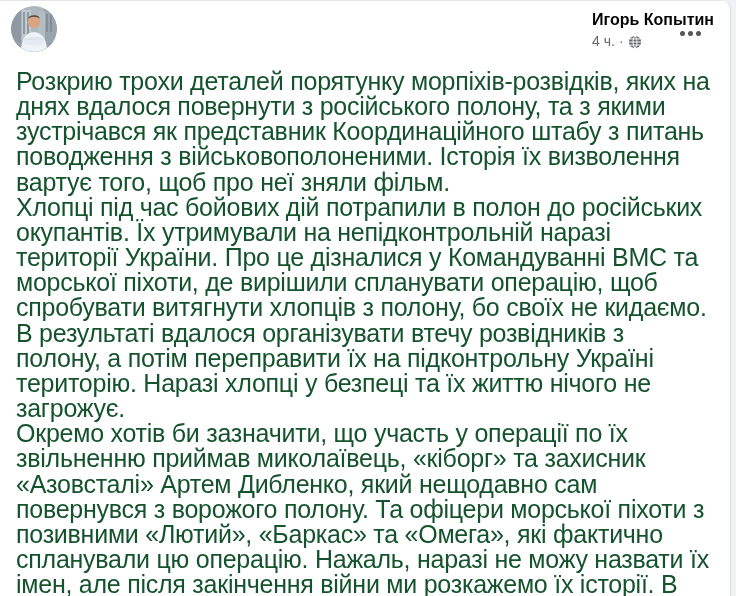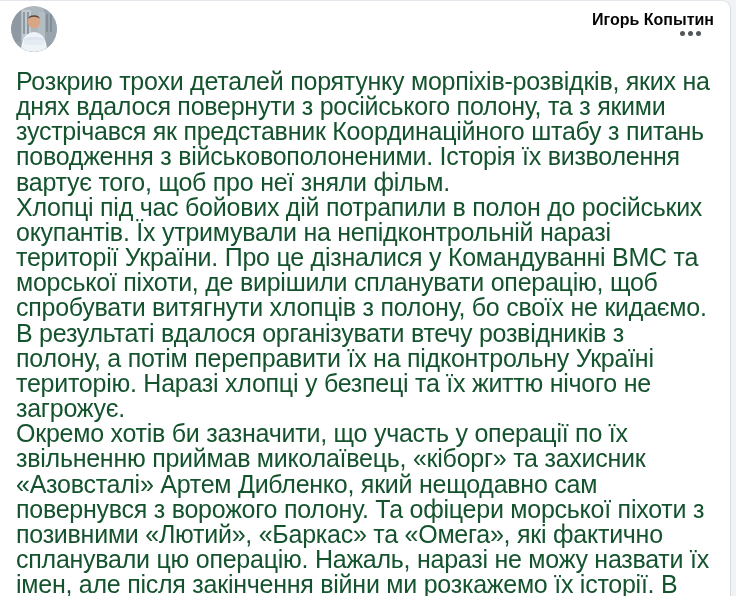--- a/index.html
+++ b/index.html
@@ -108,20 +108,30 @@
           <path d="M16.6 14.5 Q17 9.2 23 9.2 Q29 9.2 29.4 14.5 L29 12.6 Q26 10.8 23 10.8 Q20 10.8 17 12.6 Z" fill="#5a4a3a"></path>
           <path d="M10 46 Q10 27 23 26 Q36 27 36 46 Z" fill="#eef3f7"></path>
           <path d="M12.5 33 Q23 28.5 33.5 33 L31 38.5 Q23 35 15 38.5 Z" fill="#dde6ee"></path>
           <rect x="13" y="34" width="20" height="5" rx="2.5" fill="#e4ebf2"></rect>
         </g>
       </svg>
     </div>
 
     <div class="header-text">
       <div class="author-name">Игорь Копытин</div>
+      <div class="post-meta">
+        <span>4 ч.</span>
+        <span class="meta-sep">·</span>
+        <span class="globe-icon">
+          <svg width="14" height="14" viewBox="0 0 16 16">
+            <circle cx="8" cy="8" r="7" fill="#65676B"></circle>
+            <path d="M8 1 C5 3.5 5 12.5 8 15 C11 12.5 11 3.5 8 1 Z M1 8 h14 M2.2 4.5 h11.6 M2.2 11.5 h11.6" stroke="#FFFFFF" stroke-width="1.1" fill="none"></path>
+          </svg>
+        </span>
+      </div>
     </div>
 
     <div class="more-button">
       <span class="dot"></span>
       <span class="dot"></span>
       <span class="dot"></span>
     </div>
 
   </div>
 

